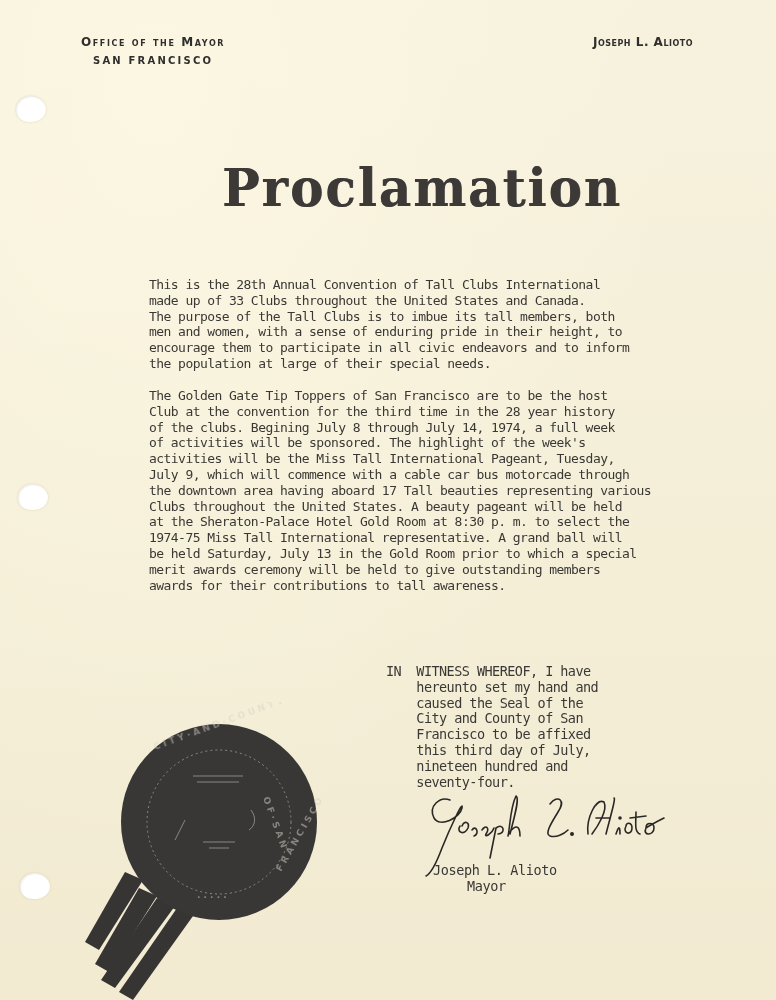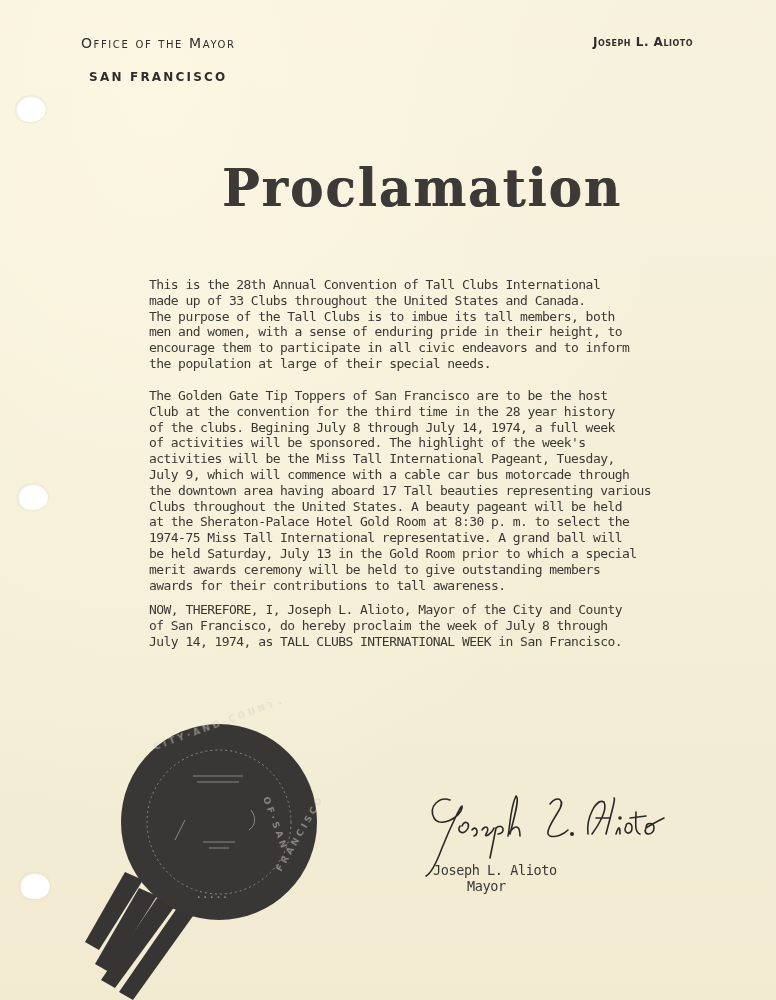--- a/index.html
+++ b/index.html
@@ -19,22 +19,22 @@
   .punch-hole {
     position: absolute; width: 30px; height: 26px;
     background: #ffffff; border-radius: 50% 55% 50% 45%;
     box-shadow: inset 1px 1px 2px rgba(0,0,0,0.08), 0 0 2px rgba(210,190,140,0.6);
   }
   .letterhead-left {
     position: absolute; left: 81px; top: 35px;
     font-family: "DejaVu Sans", sans-serif;
     text-align: center; color: #2f2e2c;
   }
-  .lh-office { font-size: 14px; letter-spacing: 1.6px; font-variant: small-caps; }
-  .lh-city { font-size: 12px; letter-spacing: 2.2px; margin-top: 19px; font-weight: bold; }
+  .lh-office { font-size: 12px; letter-spacing: 1.6px; font-variant: small-caps; font-weight: bold; }
+  .lh-city { font-size: 10px; letter-spacing: 2.2px; margin-top: 6px; font-weight: bold; }
   .letterhead-right {
     position: absolute; left: 593px; top: 35px;
     font-family: "DejaVu Sans", sans-serif;
     font-size: 12px; font-weight: bold; letter-spacing: 0.5px; font-variant: small-caps;
     color: #2f2e2c;
   }
   .title {
     position: absolute; left: 222px; top: 158px; width: 330px;
     text-align: center;
     font-family: "DejaVu Serif", serif;
@@ -100,24 +100,29 @@
 of activities will be sponsored. The highlight of the week's
 activities will be the Miss Tall International Pageant, Tuesday,
 July 9, which will commence with a cable car bus motorcade through
 the downtown area having aboard 17 Tall beauties representing various
 Clubs throughout the United States. A beauty pageant will be held
 at the Sheraton-Palace Hotel Gold Room at 8:30 p. m. to select the
 1974-75 Miss Tall International representative. A grand ball will
 be held Saturday, July 13 in the Gold Room prior to which a special
 merit awards ceremony will be held to give outstanding members
 awards for their contributions to tall awareness.</div>
-  <div class="body-text p3">NOW, THEREFORE, I, Joseph L. Alioto, Mayor of the City and County
-of San Francisco, do hereby proclaim the week of July 8 through
-July 14, 1974, as TALL CLUBS INTERNATIONAL WEEK in San Francisco.</div>
 
+  <div class="witness">IN  WITNESS WHEREOF, I have
+    hereunto set my hand and
+    caused the Seal of the
+    City and County of San
+    Francisco to be affixed
+    this third day of July,
+    nineteen hundred and
+    seventy-four.</div>
 
   <svg class="signature" viewBox="0 0 260 90">
     <g fill="none" stroke="#2a2826" stroke-width="1.6" stroke-linecap="round" stroke-linejoin="round">
 
       <path d="M30 12 C 20 8, 8 18, 14 30 C 20 40, 40 30, 42 20 C 44 10, 30 40, 22 60 C 16 76, 10 86, 6 88"></path>
 
       <path d="M40 38 C 36 44, 44 48, 48 40 C 50 34, 44 32, 42 38 M52 42 C 56 36, 60 46, 54 48 M62 42 C 66 36, 70 40, 66 46 C 64 50, 72 46, 74 40 M76 40 L 70 70 M76 40 C 84 34, 86 46, 78 46"></path>
 
       <path d="M90 46 C 94 30, 100 10, 96 8 C 90 20, 90 40, 88 48 M90 44 C 96 36, 100 38, 100 48"></path>
 

